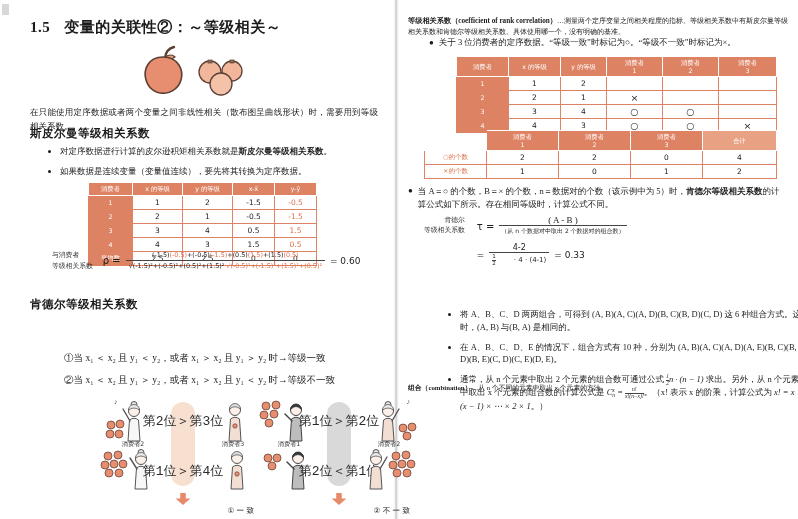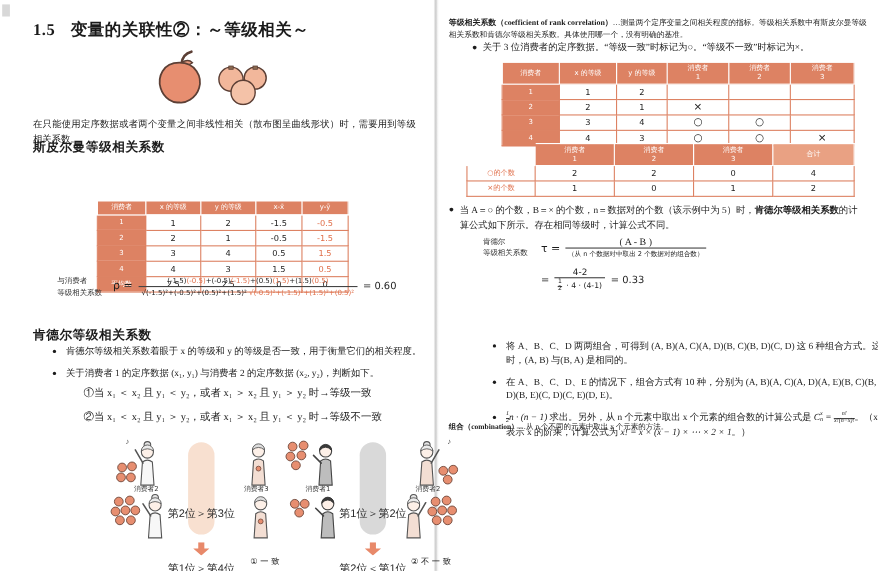--- a/index.html
+++ b/index.html
@@ -50,49 +50,49 @@
   .frow-sp{left:52px;top:250px;display:flex;align-items:center;gap:10px;}
   .formula{display:flex;align-items:center;gap:5px;font-family:"DejaVu Sans",sans-serif;}
   .frac{display:inline-flex;flex-direction:column;align-items:center;}
   .frac .den{border-top:1px solid #444;}
   .sp-num,.sp-den{font-size:6.4px;letter-spacing:0;padding:1px 3px;white-space:nowrap;}
   .sm{color:var(--salmon-text);}
   .dk{color:#222;}
   .lhs{font-size:10px;}
   .res{font-size:9px;}
   
-  .cases{left:76px;top:348px;width:330px;font-size:9.5px;line-height:2.3;font-family:"Liberation Serif",serif;}
+  .cases{left:64px;top:348px;width:330px;font-size:9.5px;line-height:2.3;font-family:"Liberation Serif",serif;}
   
   .illus{left:30px;top:400px;width:362px;height:116px;}
   .fr-label{font-size:6.8px;text-align:center;font-family:"DejaVu Sans",sans-serif;color:#333;}
   .fruit-col{position:absolute;left:14px;top:4px;width:64px;text-align:center;}
   .grp{position:absolute;top:0;width:142px;height:116px;}
   .grp1{left:82px;} .grp2{left:238px;}
   .band{position:absolute;left:50%;transform:translateX(-50%);top:2px;width:24px;height:84px;border-radius:12px;}
   .band.pink{background:var(--band-pink);} .band.grey{background:var(--band-grey);}
-  .cmp{position:absolute;width:100%;text-align:center;font-size:10px;font-family:Liberation Sans, sans-serif;color:#2a2a2a;margin-top:48px;}
+  .cmp{position:absolute;width:100%;text-align:center;font-size:13px;font-family:Liberation Mono, monospace;color:#2a2a2a;}
   .cmp1{top:12px;} .cmp2{top:62px;}
   .cap{position:absolute;font-size:6.2px;font-family:"DejaVu Sans",sans-serif;color:#333;top:40px;width:46px;text-align:center;}
   .cap.l{left:-2px;} .cap.r{right:-2px;}
   .pers{position:absolute;}
   .p-tl{left:6px;top:0px;} .p-tr{right:6px;top:0px;}
   .p-bl{left:4px;top:48px;} .p-br{right:4px;top:48px;}
   .clus{position:absolute;}
   .note{position:absolute;font-size:7px;color:#555;}
   .result{position:absolute;bottom:0;width:100%;text-align:right;font-size:7.5px;font-family:"DejaVu Sans",sans-serif;}
   .dn-arrow{position:absolute;bottom:11px;left:50%;transform:translateX(-50%);}
   
   .rdef{left:408px;top:9px;width:380px;font-size:7px;line-height:1.5;text-align:justify;}
   .rdef b{font-size:7.2px;}
   .rb1{left:424px;top:37px;width:360px;font-size:8.5px;}
   .rb1:before,.lb:before{content:"";}
   .bullet{display:flex;gap:5px;}
   .bullet .dot{font-size:8px;line-height:1.6;}
   .rb2{left:408px;top:185px;width:378px;font-size:8.5px;line-height:1.55;}
-  .frow-kd{left:439px;top:215px;display:flex;gap:12px;}
+  .frow-kd{left:424px;top:215px;display:flex;gap:12px;text-align:right;}
   .kd-den{font-size:6px;padding:1px 2px;white-space:nowrap;}
   .kd-num{font-size:9px;padding:0 2px;font-family:"Liberation Serif",serif;}
   .kd-line2{margin-top:6px;display:flex;align-items:center;gap:5px;}
   .mini{display:inline-flex;flex-direction:column;align-items:center;font-size:5.5px;line-height:1.05;vertical-align:middle;}
   .mini .den{border-top:1px solid #444;}
   .combo-head{left:432px;top:286px;display:flex;align-items:center;gap:9px;font-size:10px;font-weight:bold;}
   .combo-blts{left:446px;top:308px;width:346px;font-size:7.6px;line-height:1.5;}
   .combo-blts li{margin-bottom:3px;}
   .mathy{font-family:"Liberation Serif",serif;font-style:italic;}
   .supsub{display:inline-flex;flex-direction:column;font-size:5.5px;line-height:1.05;vertical-align:middle;font-style:italic;}
@@ -126,20 +126,24 @@
         <rect x="38" y="2" width="4" height="3" fill="#8a6a50" stroke="#5c3f35" stroke-width=".7"></rect>
         <circle cx="29" cy="26" r="11" fill="#f4c2a8" stroke="#5c3f35" stroke-width="1.3"></circle>
       </svg>
     </span>
   </div>
 
   <p class="abs intro">在只能使用定序数据或者两个变量之间非线性相关（散布图呈曲线形状）时，需要用到等级相关系数。</p>
 
   <div class="abs h2 sp">斯皮尔曼等级相关系数</div>
 
+  <ul class="abs blts blts-sp">
+    <li><span>对定序数据进行计算的皮尔逊积矩相关系数就是</span><b>斯皮尔曼等级相关系数</b><span>。</span></li>
+    <li>如果数据是连续变量（变量值连续），要先将其转换为定序数据。</li>
+  </ul>
 
   <div class="abs tbl-spearman-wrap">
     <table class="tbl tbl-spearman fcs">
       <colgroup>
           <col style="width:44px">
           <col style="width:50px">
           <col style="width:50px">
           <col style="width:42px">
           <col style="width:42px">
         </colgroup>
@@ -205,24 +209,20 @@
           <span class="dk">√(-1.5)²+(-0.5)²+(0.5)²+(1.5)²</span>
           <span class="sm">√(-0.5)²+(-1.5)²+(1.5)²+(0.5)²</span>
         </span>
       </span>
       <span class="res">= 0.60</span>
     </div>
   </div>
 
   <div class="abs h2 kd">肯德尔等级相关系数</div>
 
-  <ul class="abs blts blts-kd">
-    <li>肯德尔等级相关系数着眼于 x 的等级和 y 的等级是否一致，用于衡量它们的相关程度。</li>
-    <li>关于消费者 1 的定序数据 (x₁, y₁) 与消费者 2 的定序数据 (x₂, y₂)，判断如下。</li>
-  </ul>
 
   <div class="abs cases">
     <div>①当 x₁ ＜ x₂ 且 y₁ ＜ y₂，或者 x₁ ＞ x₂ 且 y₁ ＞ y₂ 时→等级一致</div>
     <div>②当 x₁ ＜ x₂ 且 y₁ ＞ y₂，或者 x₁ ＞ x₂ 且 y₁ ＜ y₂ 时→等级不一致</div>
   </div>
 
   <div class="abs illus">
 
     <div class="grp grp1">
       <div class="band pink"></div>
@@ -492,39 +492,39 @@
         <span class="lhs">τ =</span>
         <span class="frac">
           <span class="kd-num">( A - B )</span>
           <span class="kd-den den hand">（从 n 个数据对中取出 2 个数据对的组合数）</span>
         </span>
       </div>
       <div class="formula kd-line2">
         <span class="res">=</span>
         <span class="frac">
           <span style="font-size:8px;padding:0 3px">4-2</span>
-          <span class="den" style="font-size:7px;padding:1px 3px;display:flex;align-items:center;gap:4px">
+          <span class="den" style="font-size:7px;padding:1px 3px;display:flex;align-items:center;gap:18px">
             <span class="mini">
                 <span>1</span>
                 <span class="den">2</span>
               </span>
             <span>· 4 · (4-1)</span>
           </span>
         </span>
         <span class="res">= 0.33</span>
       </div>
     </div>
   </div>
 
 
   <ul class="abs blts combo-blts">
     <li>将 A、B、C、D 两两组合，可得到 (A, B)(A, C)(A, D)(B, C)(B, D)(C, D) 这 6 种组合方式。这时，(A, B) 与(B, A) 是相同的。</li>
     <li>在 A、B、C、D、E 的情况下，组合方式有 10 种，分别为 (A, B)(A, C)(A, D)(A, E)(B, C)(B, D)(B, E)(C, D)(C, E)(D, E)。</li>
     <li>
-      <span class="mini mathy">
+      <span>通常，从 n 个元素中取出 2 个元素的组合数可通过公式 </span><span class="mini mathy">
           <span>1</span>
           <span class="den">2</span>
         </span><span class="mathy">n · (n − 1)</span><span> 求出。另外，从 n 个元素中取出 x 个元素的组合数的计算公式是 </span><span class="mathy"><span>C</span><span class="supsub">
             <span>x</span>
             <span>n</span>
           </span></span> <span class="mathy">=</span> <span class="mini mathy">
           <span>n!</span>
           <span class="den">x!(n−x)!</span>
         </span><span>。（x! 表示 x 的阶乘，计算公式为 </span><span class="mathy">x! = x × (x − 1) × ⋯ × 2 × 1</span><span>。）</span>
     </li>

